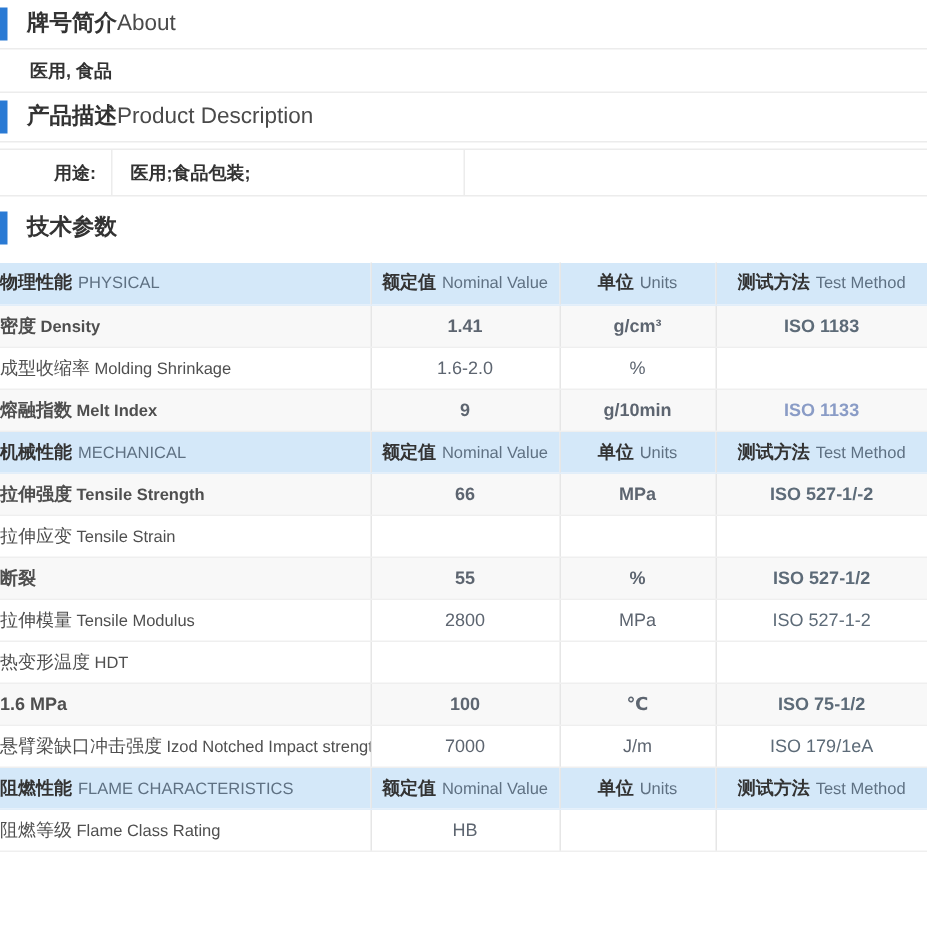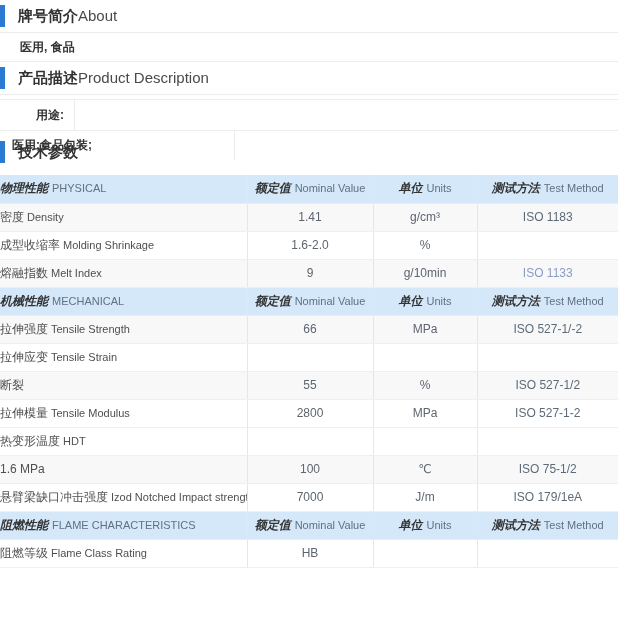--- a/index.html
+++ b/index.html
@@ -15,36 +15,36 @@
   .sec-header { position: relative; padding: 5px 0 5px 18px; display: flex; align-items: center; }
   .sec-header.bordered { border-bottom: 1px solid #ececec; }
   .sec-bar { position: absolute; left: 0; top: 50%; transform: translateY(-50%); width: 5px; height: 22px; background: #2a7ad4; }
   .sec-title-zh { font-size: 15px; font-weight: bold; color: #333; line-height: 22px; }
   .sec-title-en { font-size: 15px; color: #4a4a4a; margin-left: 0; line-height: 22px; }
 
   
   .about-content { padding: 0 0 0 20px; line-height: 28px; height: 29px; border-bottom: 1px solid #ececec; font-weight: bold; color: #333; }
 
   
-  .usage-row { margin-top: 4px; display: flex; border-top: 1px solid #ececec; border-bottom: 1px solid #ececec; height: 32px; flex-direction: column; }
+  .usage-row { margin-top: 4px; display: flex; border-top: 1px solid #ececec; border-bottom: 1px solid #ececec; height: 32px; }
   .usage-label { width: 75px; padding-right: 10px; text-align: right; border-right: 1px solid #ececec; font-weight: bold; line-height: 30px; color: #333; }
   .usage-value { width: 235px; padding-left: 12px; border-right: 1px solid #ececec; font-weight: bold; line-height: 30px; color: #333; }
 
   .tech-header { margin-top: 5px; }
 
   
   table.tech { width: 618px; border-collapse: collapse; table-layout: fixed; margin-top: 7px; }
   table.tech td { height: 28px; padding: 0; border-bottom: 1px solid #efefef; border-right: 1px solid #e6e6e6; vertical-align: middle; overflow: hidden; white-space: nowrap; }
   table.tech td:last-child { border-right: none; }
-  tr.row-shade td { background: #f8f8f8; }
+  tr.row-shade td { background: #f8f8f8; font-weight: bold; }
   tr.row-head td { background: #d4e8f9; border-bottom: 1px solid #e2eef9; }
   td.c1 { padding-left: 16px; text-align: left; }
   td.c1.indent { }
   td.c2, td.c3, td.c4 { text-align: center; }
-  .hzh { font-weight: bold; color: #333; font-size: 12px; font-style: italic; }
+  .hzh { font-weight: bold; color: #333; font-size: 12px; }
   .hen { color: #5f7183; font-size: 11px; margin-left: 4px; }
   .lzh { color: #4f4f4f; font-size: 12px; }
   .len { color: #4f4f4f; font-size: 11px; margin-left: 3px; }
   .val { color: #5d6570; }
   .unit { color: #5d6570; }
   .method { color: #5d6b78; }
   .method.link { color: #8a9cc6; cursor: pointer; }
 </style>
 </head>
 <body>

